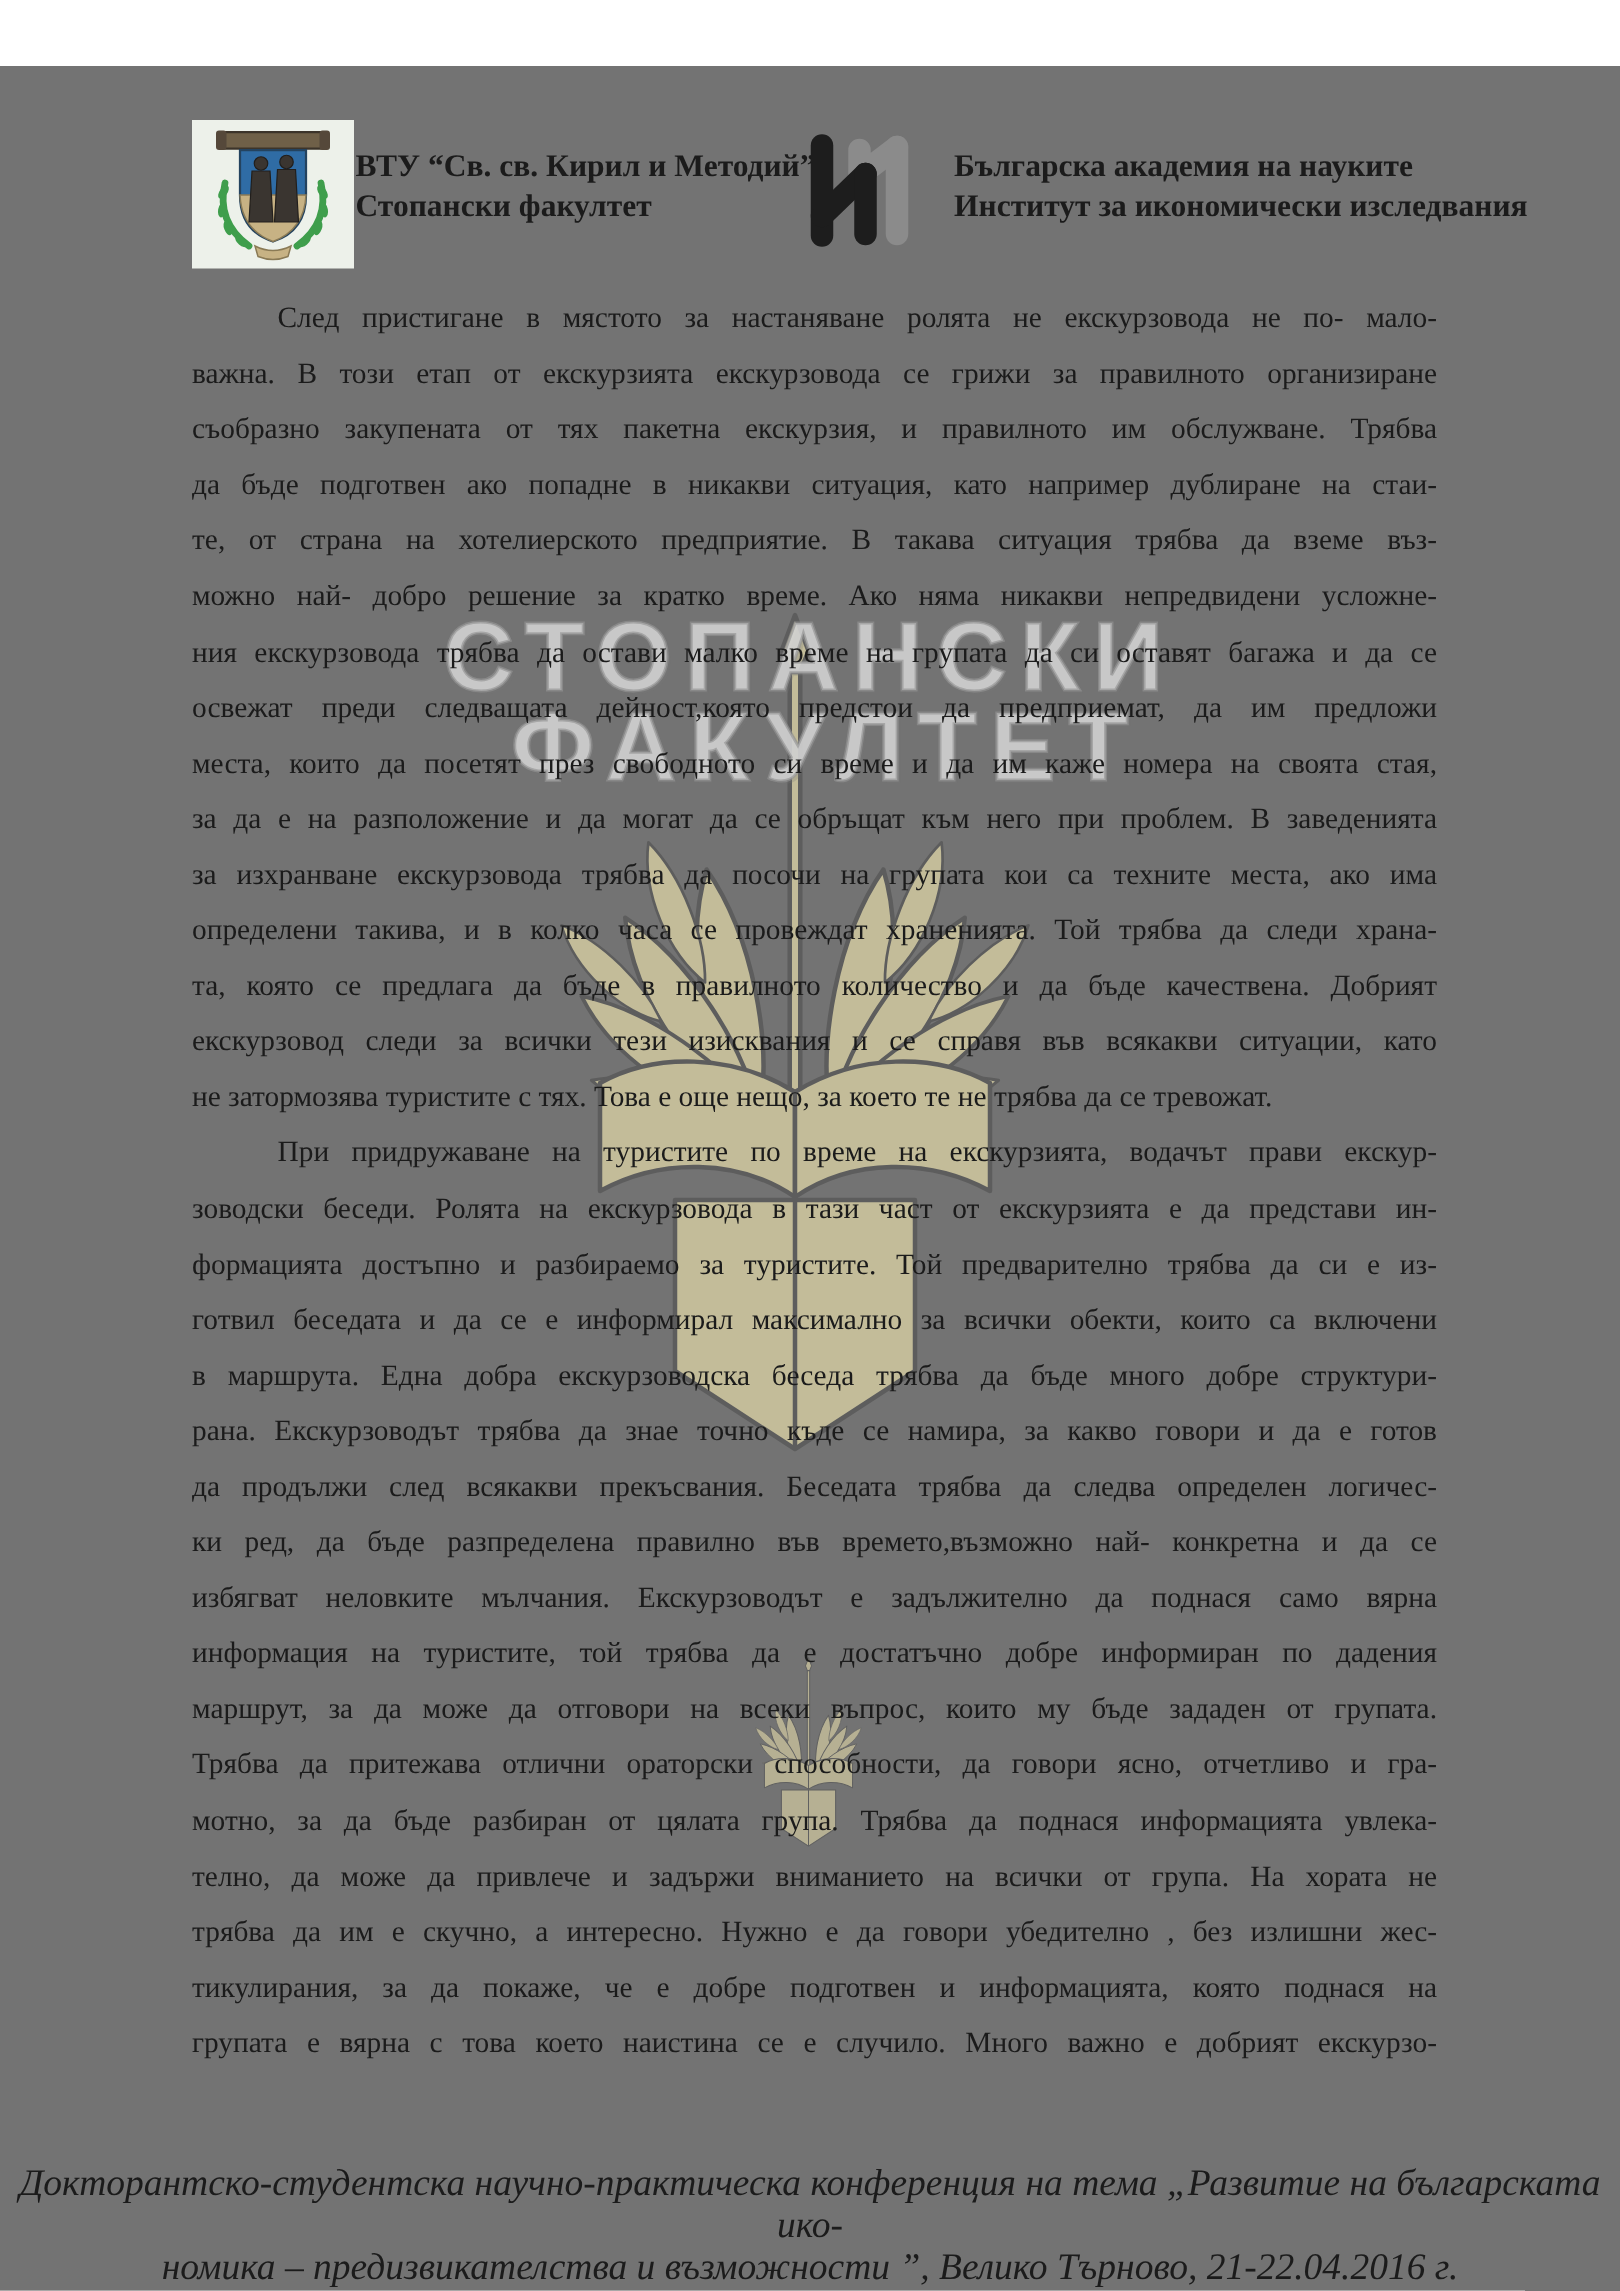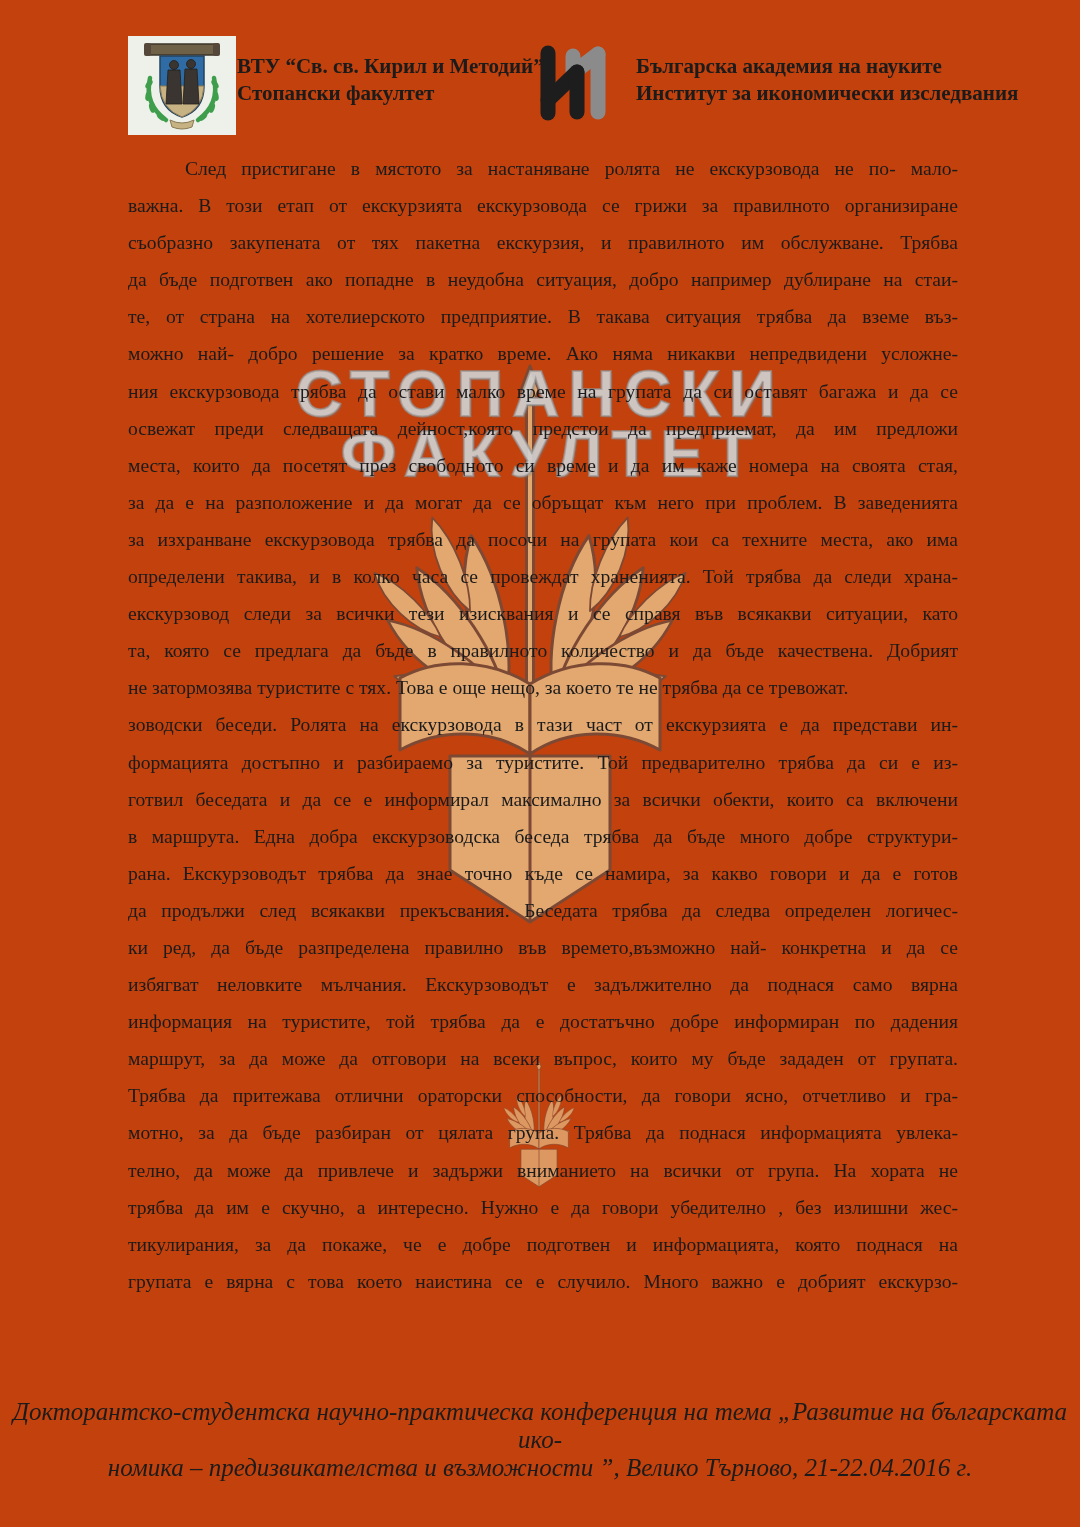--- a/index.html
+++ b/index.html
@@ -4,21 +4,21 @@
 <style>
   html,body{margin:0;padding:0;}
   body{
     width:1080px;height:1527px;
     background:#ffffff;
     font-family:"Liberation Serif","DejaVu Serif",serif;
     color:#1b1b1b;
     position:relative;
     overflow:hidden;
   }
-  .page{position:absolute;inset:0;background:#c2410c;}
+  .page{position:absolute;inset:0;background:#737373;margin-top:44px;}
 
   
   .hdr-logo-left{
     position:absolute;left:128px;top:36px;width:108px;height:99px;
     background:#edf1ea;display:flex;align-items:center;justify-content:center;
   }
   .hdr-logo-right{position:absolute;left:532px;top:40px;width:88px;height:88px;}
   .hdr-text{position:absolute;font-weight:bold;font-size:21px;line-height:27px;white-space:nowrap;}
   .hdr-text.left{left:237px;top:53px;}
   .hdr-text.right{left:636px;top:53px;}
@@ -166,34 +166,35 @@
     <svg class="wm-emblem-small" viewBox="0 0 460 580" aria-hidden="true">
       <use href="#wm-emblem"></use>
     </svg>
   </div>
 
   <main>
     <div class="para" id="para-0">
         <div class="line first">След пристигане в мястото за настаняване ролята не екскурзовода не по- мало-</div>
         <div class="line">важна. В този етап от екскурзията екскурзовода се грижи за правилното организиране</div>
         <div class="line">съобразно закупената от тях пакетна екскурзия, и правилното им обслужване. Трябва</div>
-        <div class="line">да бъде подготвен ако попадне в неудобна ситуация, добро например дублиране на стаи-</div>
+        <div class="line">да бъде подготвен ако попадне в никакви ситуация, като например дублиране на стаи-</div>
         <div class="line">те, от страна на хотелиерското предприятие. В такава ситуация трябва да вземе въз-</div>
         <div class="line">можно най- добро решение за кратко време. Ако няма никакви непредвидени усложне-</div>
         <div class="line">ния екскурзовода трябва да остави малко време на групата да си оставят багажа и да се</div>
         <div class="line">освежат преди следващата дейност,която предстои да предприемат, да им предложи</div>
         <div class="line">места, които да посетят през свободното си време и да им каже номера на своята стая,</div>
         <div class="line">за да е на разположение и да могат да се обръщат към него при проблем. В заведенията</div>
         <div class="line">за изхранване екскурзовода трябва да посочи на групата кои са техните места, ако има</div>
         <div class="line">определени такива, и в колко часа се провеждат храненията. Той трябва да следи храна-</div>
+        <div class="line">та, която се предлага да бъде в правилното количество и да бъде качествена. Добрият</div>
         <div class="line">екскурзовод следи за всички тези изисквания и се справя във всякакви ситуации, като</div>
-        <div class="line">та, която се предлага да бъде в правилното количество и да бъде качествена. Добрият</div>
         <div class="line last">не затормозява туристите с тях. Това е още нещо, за което те не трябва да се тревожат.</div>
       </div>
     <div class="para" id="para-1">
+        <div class="line first">При придружаване на туристите по време на екскурзията, водачът прави екскур-</div>
         <div class="line">зоводски беседи. Ролята на екскурзовода в тази част от екскурзията е да представи ин-</div>
         <div class="line">формацията достъпно и разбираемо за туристите. Той предварително трябва да си е из-</div>
         <div class="line">готвил беседата и да се е информирал максимално за всички обекти, които са включени</div>
         <div class="line">в маршрута. Една добра екскурзоводска беседа трябва да бъде много добре структури-</div>
         <div class="line">рана. Екскурзоводът трябва да знае точно къде се намира, за какво говори и да е готов</div>
         <div class="line">да продължи след всякакви прекъсвания. Беседата трябва да следва определен логичес-</div>
         <div class="line">ки ред, да бъде разпределена правилно във времето,възможно най- конкретна и да се</div>
         <div class="line">избягват неловките мълчания. Екскурзоводът е задължително да поднася само вярна</div>
         <div class="line">информация на туристите, той трябва да е достатъчно добре информиран по дадения</div>
         <div class="line">маршрут, за да може да отговори на всеки въпрос, които му бъде зададен от групата.</div>

